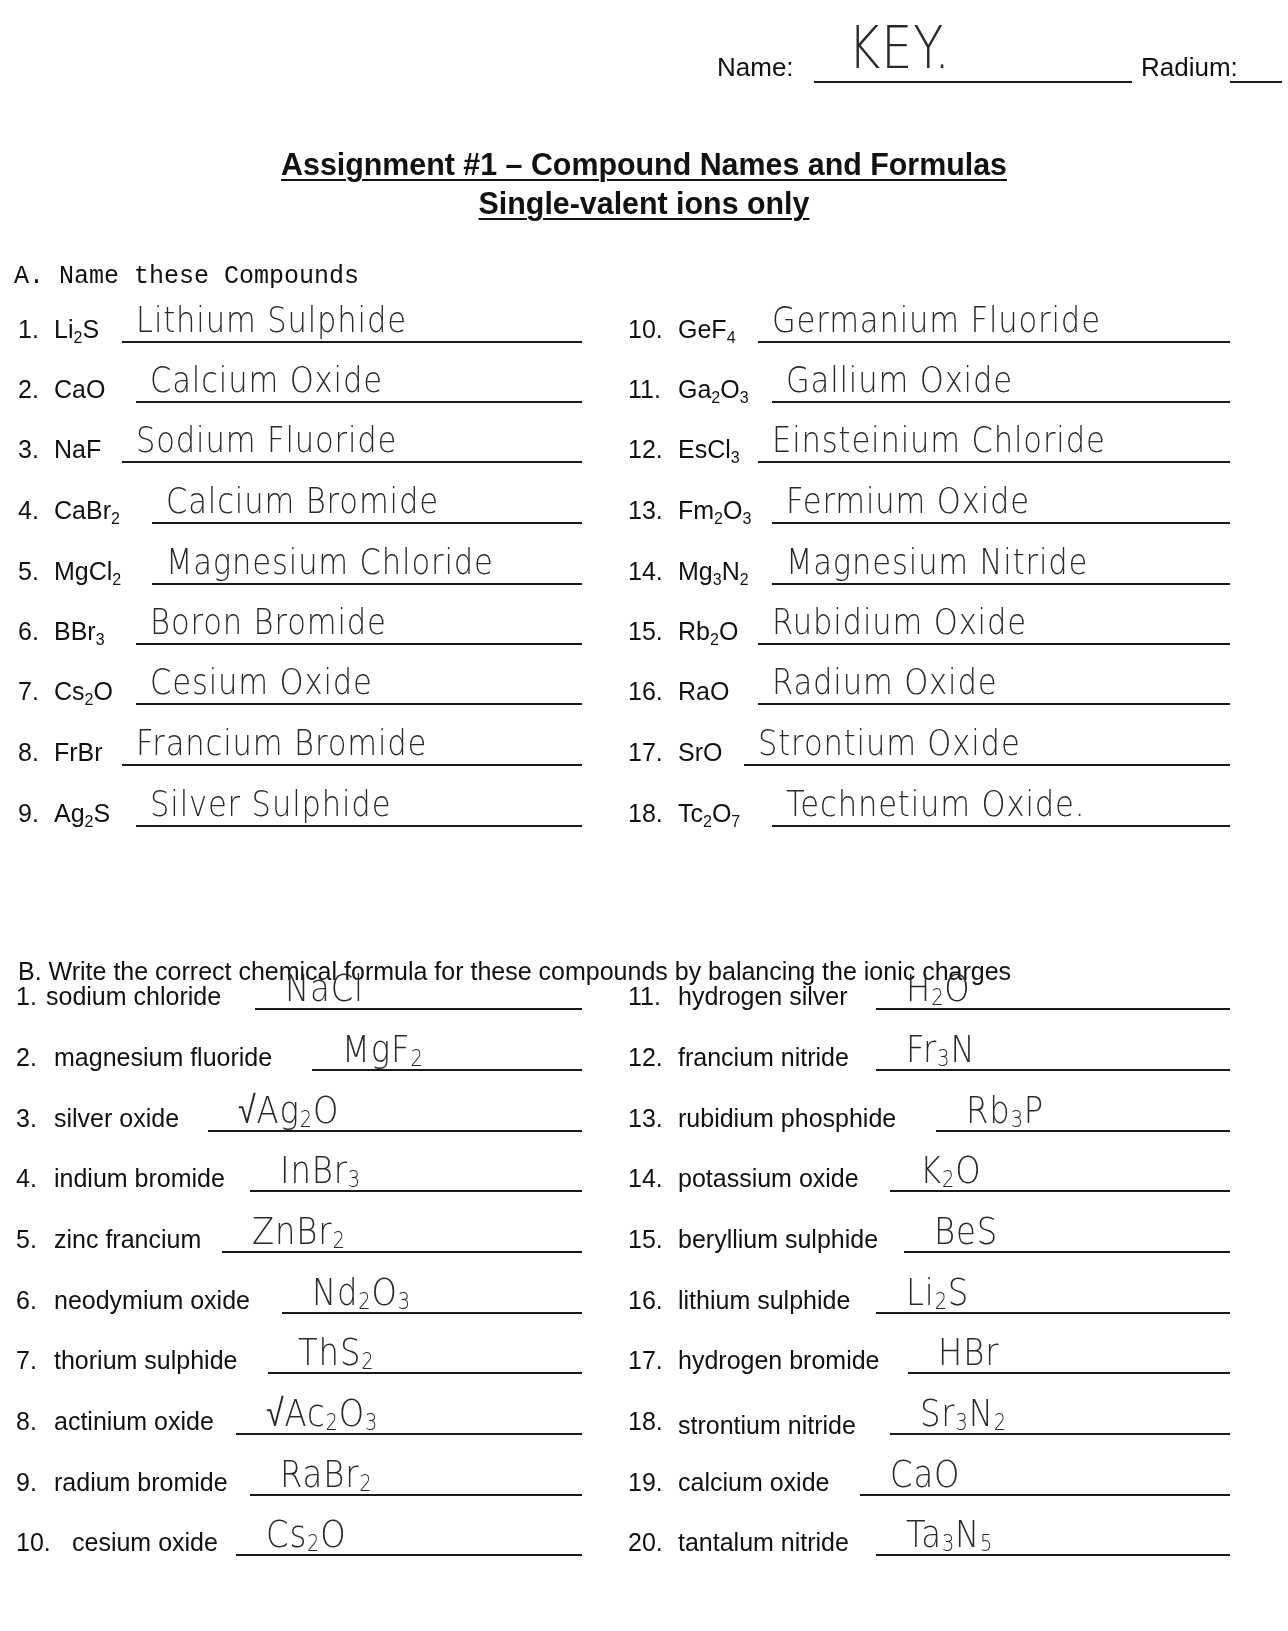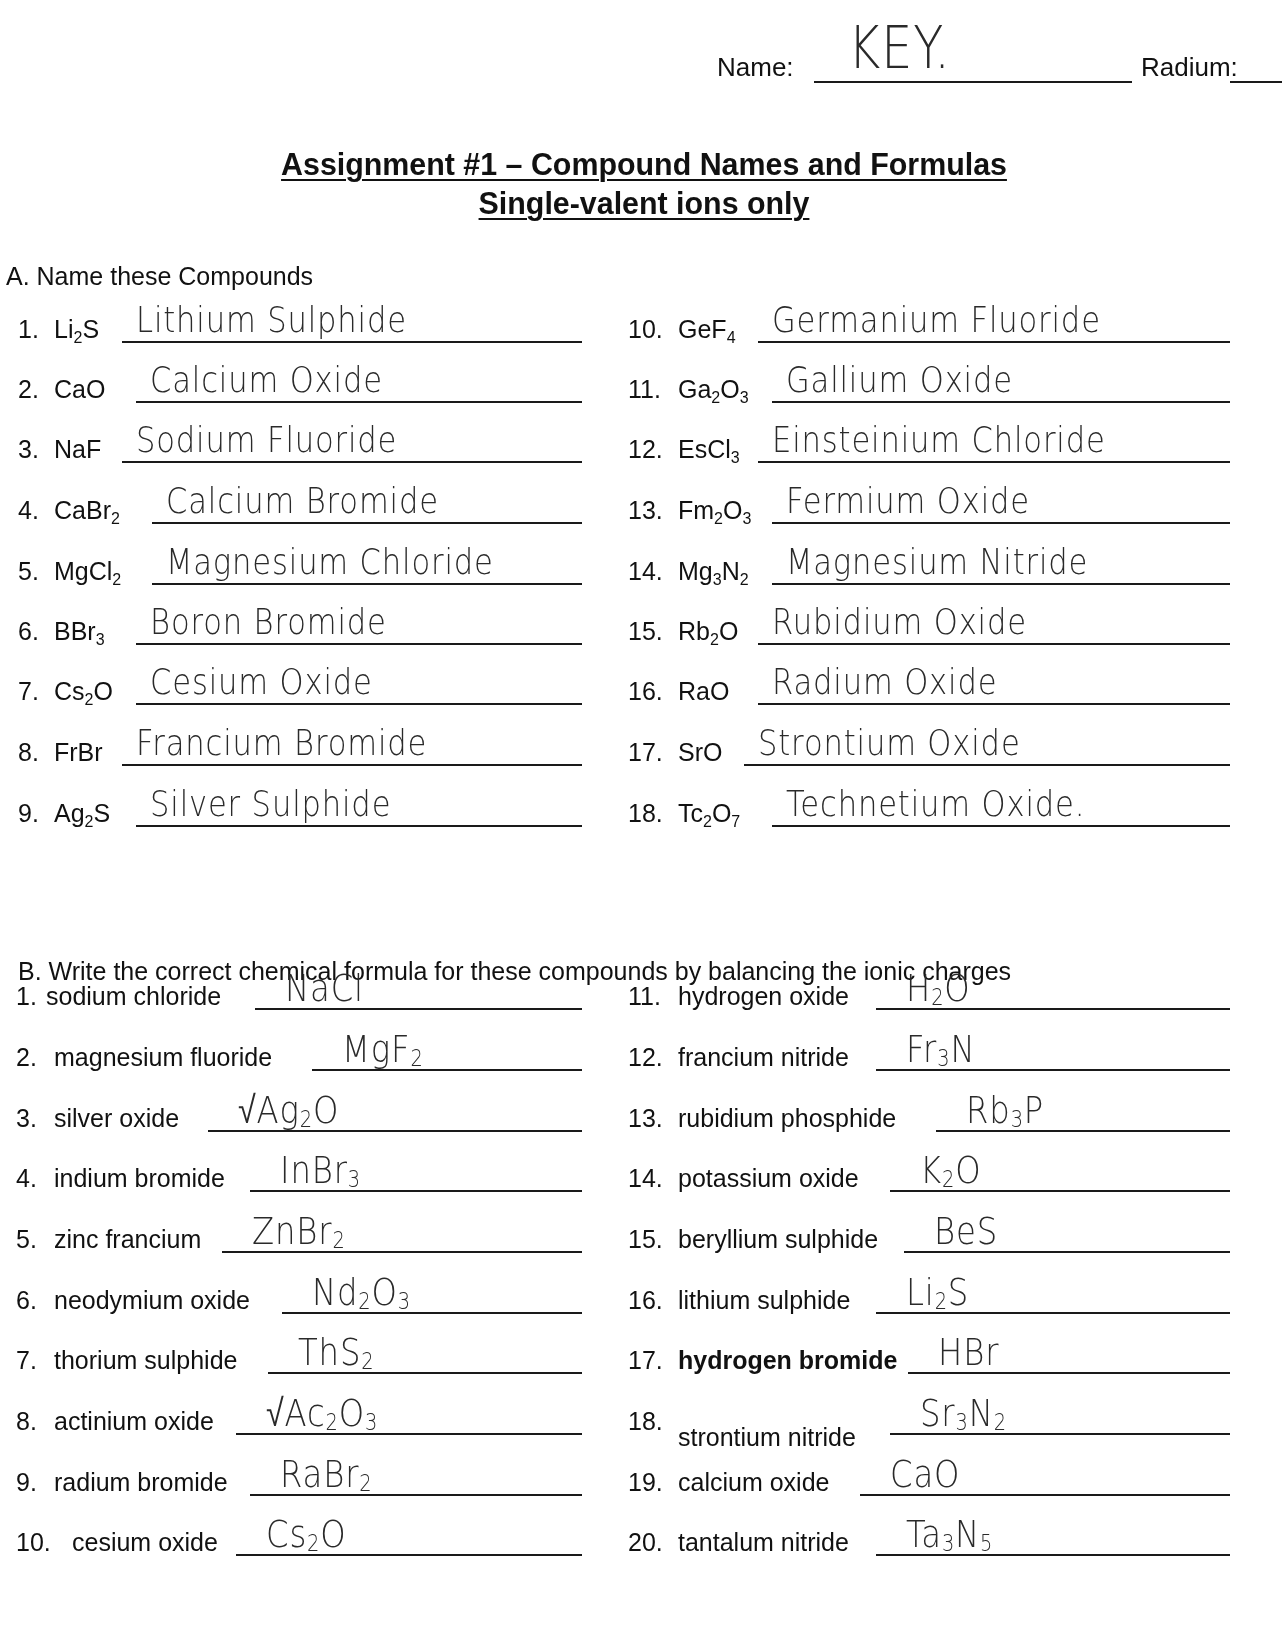--- a/index.html
+++ b/index.html
@@ -23,21 +23,21 @@
   <span class="abs print" style="left:717px; top:52px; font-size:26px;">Name:</span>
   <span class="abs hand" style="left:848px; top:14px; font-size:58px; font-weight:200;">KEY.</span>
   <div class="line" style="left:814px; top:81px; width:318px;"></div>
   <span class="abs print" style="left:1141px; top:52px; font-size:26px;">Radium:</span>
   <div class="line" style="left:1230px; top:81px; width:52px;"></div>
 </div>
 
 <div class="abs title" style="top:147px;">Assignment #1 – Compound Names and Formulas</div>
 <div class="abs title" style="top:186px;">Single-valent ions only</div>
 
-<div class="abs print" style="left:6px; top:262px;">A.  Name these Compounds</div>
+<div class="abs print" style="left:14px; top:262px;font-family:Liberation Mono, monospace;">A.  Name these Compounds</div>
 <div id="secA">
     <div class="row" style="top: 315px; left: 0px; width: 1288px;">
       <span class="abs print" style="left: 18px; top: 0px;">1.</span>
       <span class="abs print" style="left: 54px; top: 0px;">Li<sub>2</sub>S</span>
       <span class="abs hand" style="left: 136px; top: -16px; font-size: 36px;">Lithium Sulphide</span>
       <div class="line" style="left: 122px; top: 26px; width: 460px;"></div>
     </div>
     <div class="row" style="top: 375px; left: 0px; width: 1288px;">
       <span class="abs print" style="left: 18px; top: 0px;">2.</span>
       <span class="abs print" style="left: 54px; top: 0px;">CaO</span>
@@ -199,21 +199,21 @@
       <div class="line" style="left: 250px; top: 26px; width: 332px;"></div>
     </div>
     <div class="row" style="top: 1528px; left: 0px; width: 1288px;">
       <span class="abs print" style="left: 16px; top: 0px;">10.</span>
       <span class="abs print" style="left: 72px; top: 0px;">cesium oxide</span>
       <span class="abs hand" style="left: 266px; top: -16px; font-size: 38px;">Cs<span class="hsub">2</span>O</span>
       <div class="line" style="left: 236px; top: 26px; width: 346px;"></div>
     </div>
     <div class="row" style="top: 982px; left: 0px; width: 1288px;">
       <span class="abs print" style="left: 628px; top: 0px;">11.</span>
-      <span class="abs print" style="left: 678px; top: 0px;">hydrogen oxide</span>
+      <span class="abs print" style="left: 678px; top: 0px;">hydrogen silver</span>
       <span class="abs hand" style="left: 906px; top: -16px; font-size: 38px;">H<span class="hsub">2</span>O</span>
       <div class="line" style="left: 876px; top: 26px; width: 354px;"></div>
     </div>
     <div class="row" style="top: 1043px; left: 0px; width: 1288px;">
       <span class="abs print" style="left: 628px; top: 0px;">12.</span>
       <span class="abs print" style="left: 678px; top: 0px;">francium nitride</span>
       <span class="abs hand" style="left: 906px; top: -16px; font-size: 38px;">Fr<span class="hsub">3</span>N</span>
       <div class="line" style="left: 876px; top: 26px; width: 354px;"></div>
     </div>
     <div class="row" style="top: 1104px; left: 0px; width: 1288px;">
@@ -235,27 +235,27 @@
       <div class="line" style="left: 904px; top: 26px; width: 326px;"></div>
     </div>
     <div class="row" style="top: 1286px; left: 0px; width: 1288px;">
       <span class="abs print" style="left: 628px; top: 0px;">16.</span>
       <span class="abs print" style="left: 678px; top: 0px;">lithium sulphide</span>
       <span class="abs hand" style="left: 906px; top: -16px; font-size: 38px;">Li<span class="hsub">2</span>S</span>
       <div class="line" style="left: 876px; top: 26px; width: 354px;"></div>
     </div>
     <div class="row" style="top: 1346px; left: 0px; width: 1288px;">
       <span class="abs print" style="left: 628px; top: 0px;">17.</span>
-      <span class="abs print" style="left: 678px; top: 0px; font-weight: bold;">hydrogen bromide</span>
+      <span class="abs print" style="left: 678px; top: 0px;">hydrogen bromide</span>
       <span class="abs hand" style="left: 938px; top: -16px; font-size: 38px;">HBr</span>
       <div class="line" style="left: 908px; top: 26px; width: 322px;"></div>
     </div>
     <div class="row" style="top: 1407px; left: 0px; width: 1288px;">
       <span class="abs print" style="left: 628px; top: 0px;">18.</span>
-      <span class="abs print" style="left: 678px; top: 16px;">strontium nitride</span>
+      <span class="abs print" style="left: 678px; top: 4px;">strontium nitride</span>
       <span class="abs hand" style="left: 920px; top: -16px; font-size: 38px;">Sr<span class="hsub">3</span>N<span class="hsub">2</span></span>
       <div class="line" style="left: 890px; top: 26px; width: 340px;"></div>
     </div>
     <div class="row" style="top: 1468px; left: 0px; width: 1288px;">
       <span class="abs print" style="left: 628px; top: 0px;">19.</span>
       <span class="abs print" style="left: 678px; top: 0px;">calcium oxide</span>
       <span class="abs hand" style="left: 890px; top: -16px; font-size: 38px;">CaO</span>
       <div class="line" style="left: 860px; top: 26px; width: 370px;"></div>
     </div>
     <div class="row" style="top: 1528px; left: 0px; width: 1220px;">

